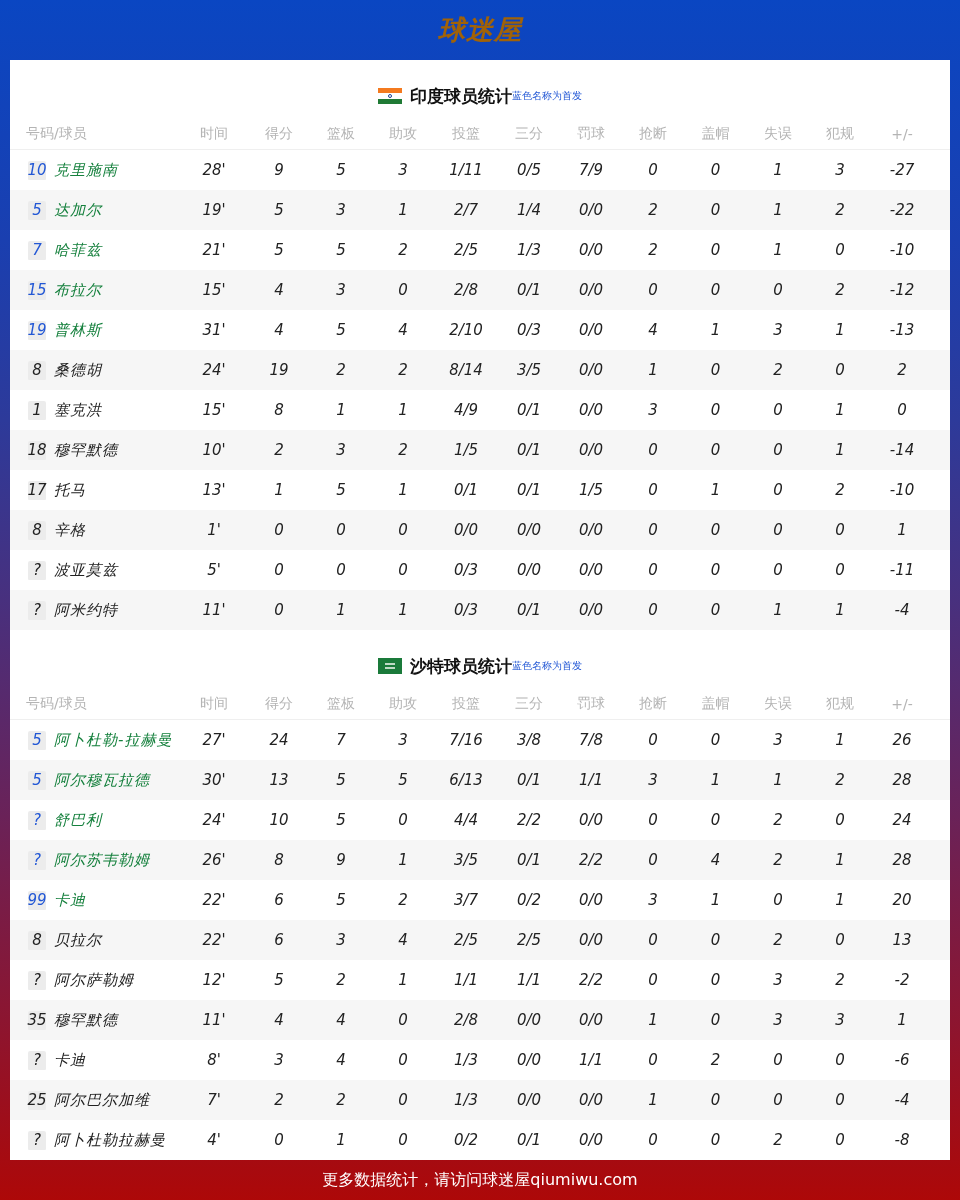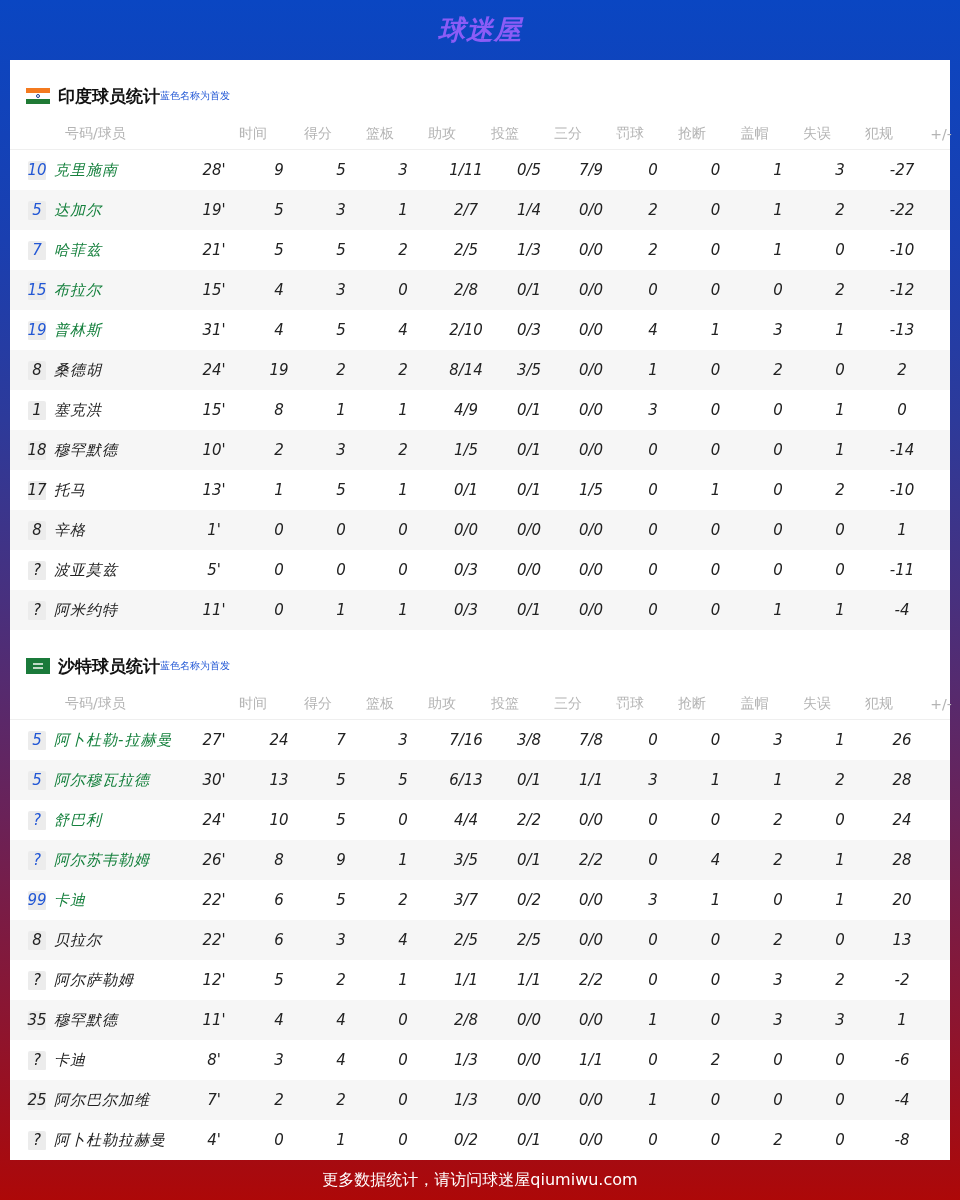--- a/index.html
+++ b/index.html
@@ -6,44 +6,44 @@
   html, body { width: 960px; height: 1200px; overflow: hidden; }
   body {
     font-family: "DejaVu Sans", "Liberation Sans", sans-serif;
     background: linear-gradient(180deg, #0a46c2 0%, #1a3fb0 20%, #2d3a9a 35%, #48307e 50%, #6a2258 68%, #8c1530 85%, #ad0808 100%);
     position: relative;
   }
   .logo-bar {
     height: 60px; display: flex; align-items: center; justify-content: center;
   }
   .logo {
-    font-size: 27px; font-weight: bold; font-style: italic; color: #8b5cf6; letter-spacing: 1px;
+    font-size: 27px; font-weight: bold; font-style: italic; color: #a16207; letter-spacing: 1px;
   }
   .card {
     position: absolute; left: 10px; top: 60px; width: 940px; height: 1100px; background: #fff;
   }
   .section-head {
-    height: 58px; display: flex; align-items: center; justify-content: flex-start; padding: 14px 16px 0 16px;
+    height: 58px; display: flex; align-items: center; justify-content: center; padding: 14px 16px 0 16px;
   }
   .section-title { display: flex; align-items: center; }
   .flag { width: 24px; height: 16px; margin-right: 8px; display: flex; flex-direction: column; overflow: hidden; }
   .flag-in .s1 { flex: 1; background: #f47a1f; }
   .flag-in .s2 { flex: 1; background: #fff; display: flex; align-items: center; justify-content: center; }
   .flag-in .s2 i { width: 4px; height: 4px; border-radius: 50%; border: 1px solid #1c3d8f; display: block; }
   .flag-in .s3 { flex: 1; background: #1f7a35; }
   .flag-sa { background: #1a7a3a; align-items: center; justify-content: center; }
   .flag-sa i { display: block; width: 10px; height: 2px; background: #e8f3ea; margin: 1px 0; opacity: 0.8; }
   .title-text { font-size: 17px; color: #111; font-weight: bold; }
   .starter-note { font-size: 10px; color: #2257d5; }
   .grid-row {
     display: grid;
     grid-template-columns: 170px 68px 62px 62px 62px 64px 62px 62px 62px 63px 62px 62px 62px;
     align-items: center; height: 40px;
   }
-  .hdr { height: 32px; margin-bottom: 0; border-bottom: 1px solid #efefef; padding-left: 39px; }
+  .hdr { height: 32px; margin-bottom: 0; border-bottom: 1px solid #efefef; }
   .hdr span { font-size: 14px; color: #b4b4b4; text-align: center; }
   .hdr span:first-child { text-align: left; padding-left: 16px; }
   .body-row { height: 40px; }
   .body-row.alt { background: #f6f6f6; }
   .body-row span { font-size: 15px; color: #222; text-align: center; font-style: italic; }
   .player { display: flex; align-items: center; padding-left: 18px; font-style: normal !important; text-align: left !important; }
   .jersey {
     width: 18px; height: 19px; background: #ececec; border-radius: 2px 2px 1px 1px;
     font-size: 9px; display: flex; align-items: center; justify-content: center; color: #333; margin-right: 8px; font-style: normal;
   }

